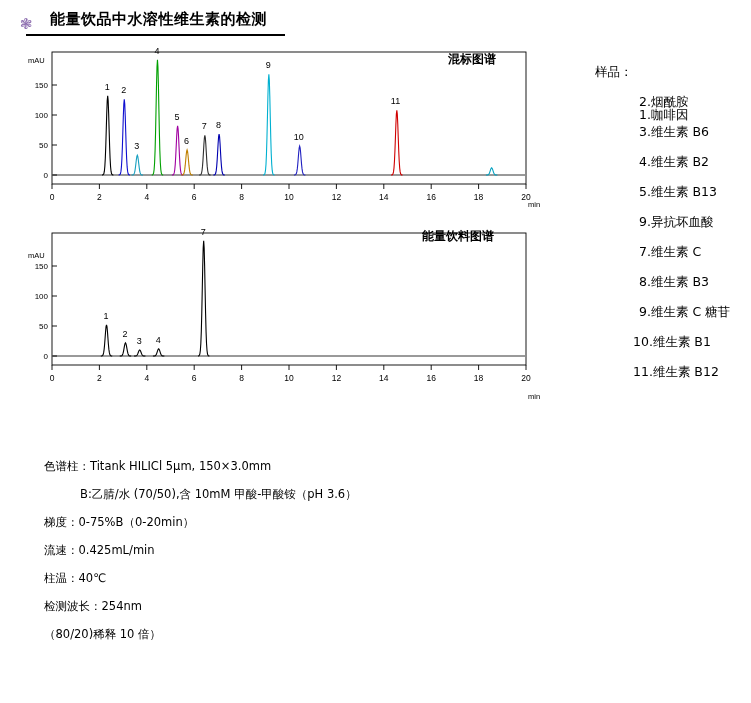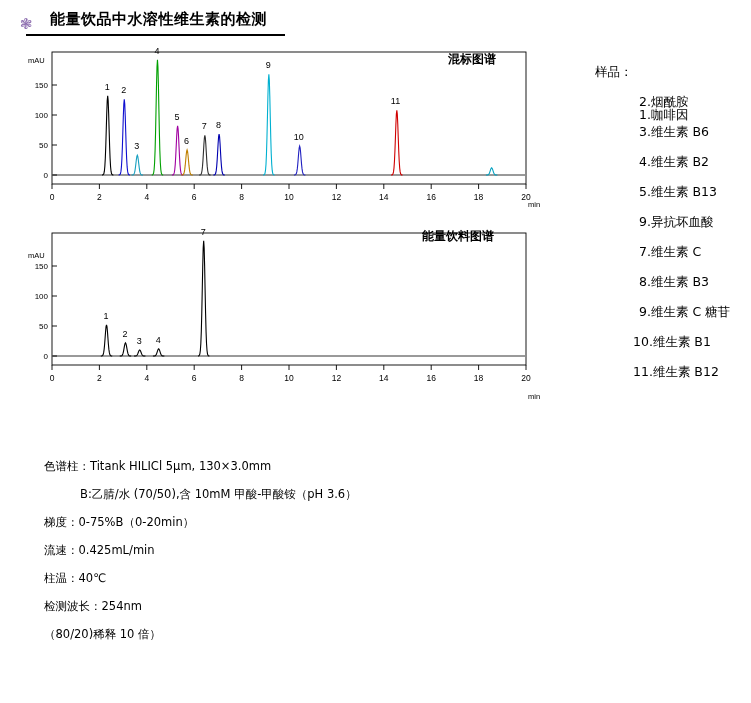--- a/index.html
+++ b/index.html
@@ -174,21 +174,21 @@
   <div class="sample-item" style="top:140px;left:70px;text-align:center;">5.维生素 B13</div>
   <div class="sample-item" style="top:170px;left:70px;">9.异抗坏血酸</div>
   <div class="sample-item" style="top:200px;left:70px;">7.维生素 C</div>
   <div class="sample-item" style="top:230px;left:70px;">8.维生素 B3</div>
   <div class="sample-item" style="top:260px;left:70px;">9.维生素 C 糖苷</div>
   <div class="sample-item" style="top:290px;left:64px;">10.维生素 B1</div>
   <div class="sample-item" style="top:320px;left:64px;">11.维生素 B12</div>
 </div>
 
 <div id="conditions">
-  <div class="cond-line">色谱柱：Titank HILICl 5µm, 130×3.0mm</div>
+  <div class="cond-line">色谱柱：Titank HILICl 5µm, 150×3.0mm</div>
   <div class="cond-line indent">B:乙腈/水 (70/50),含 10mM 甲酸-甲酸铵（pH 3.6）</div>
   <div class="cond-line">梯度：0-75%B（0-20min）</div>
   <div class="cond-line">流速：0.425mL/min</div>
   <div class="cond-line">柱温：40℃</div>
   <div class="cond-line">检测波长：254nm</div>
   <div class="cond-line">（80/20)稀释 10 倍）</div>
 </div>
 
 <div class="peak-label" style="left: 104.695px; top: 81.8px;">1</div>
 <div class="peak-label" style="left: 121.285px; top: 85.4px;">2</div>

